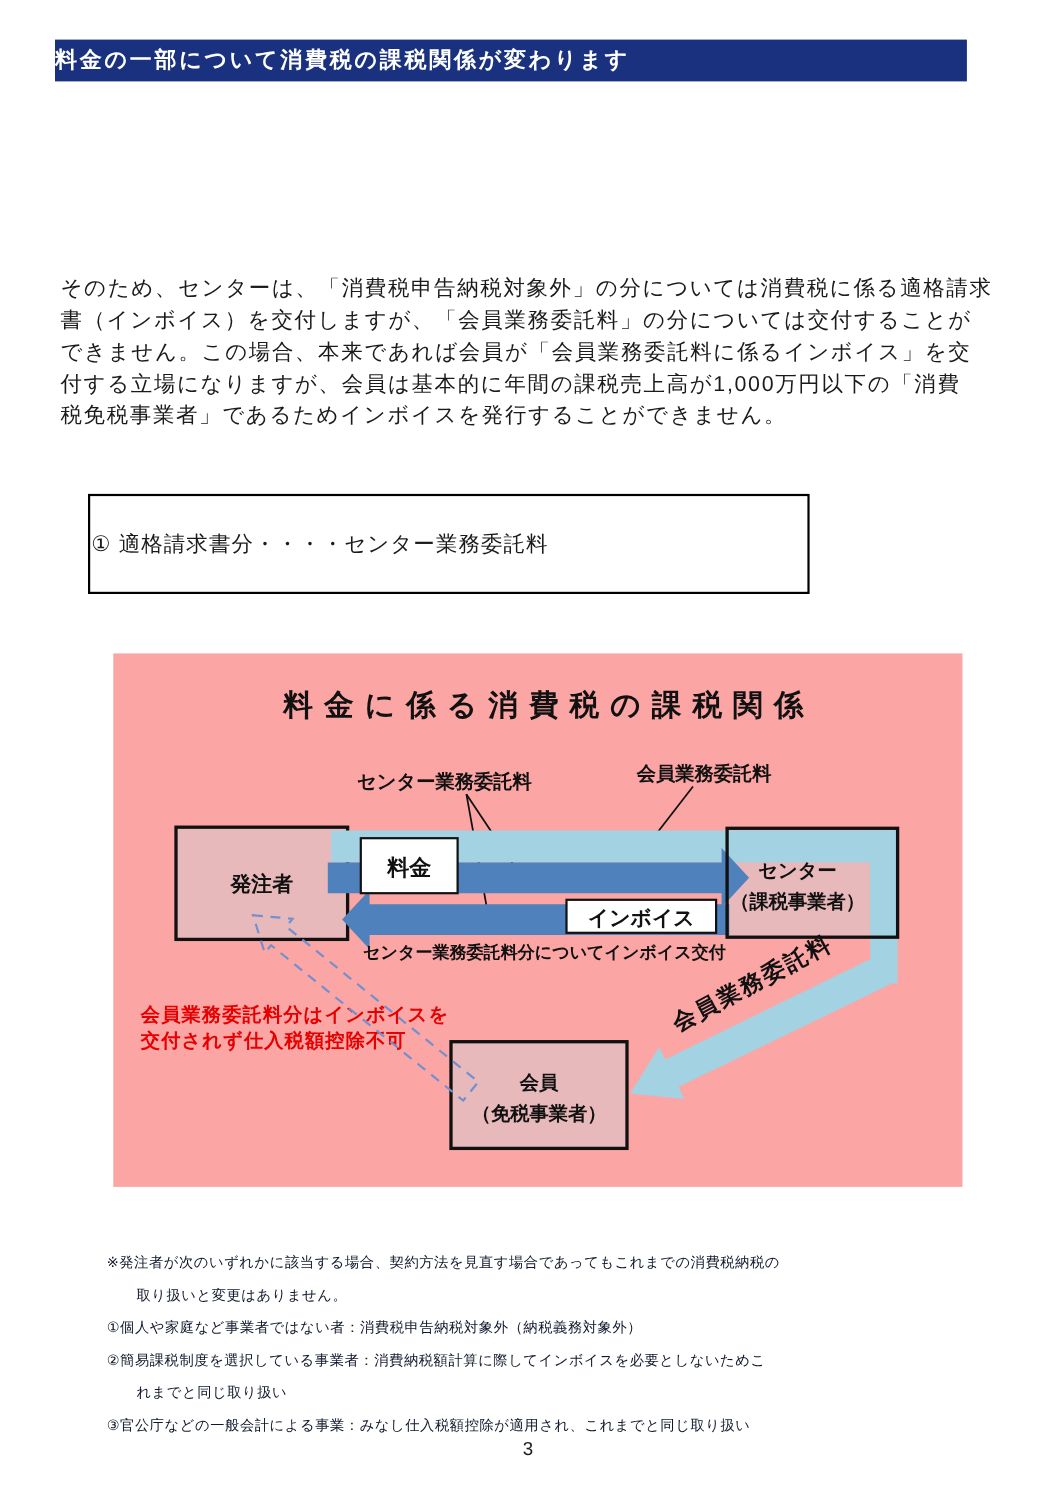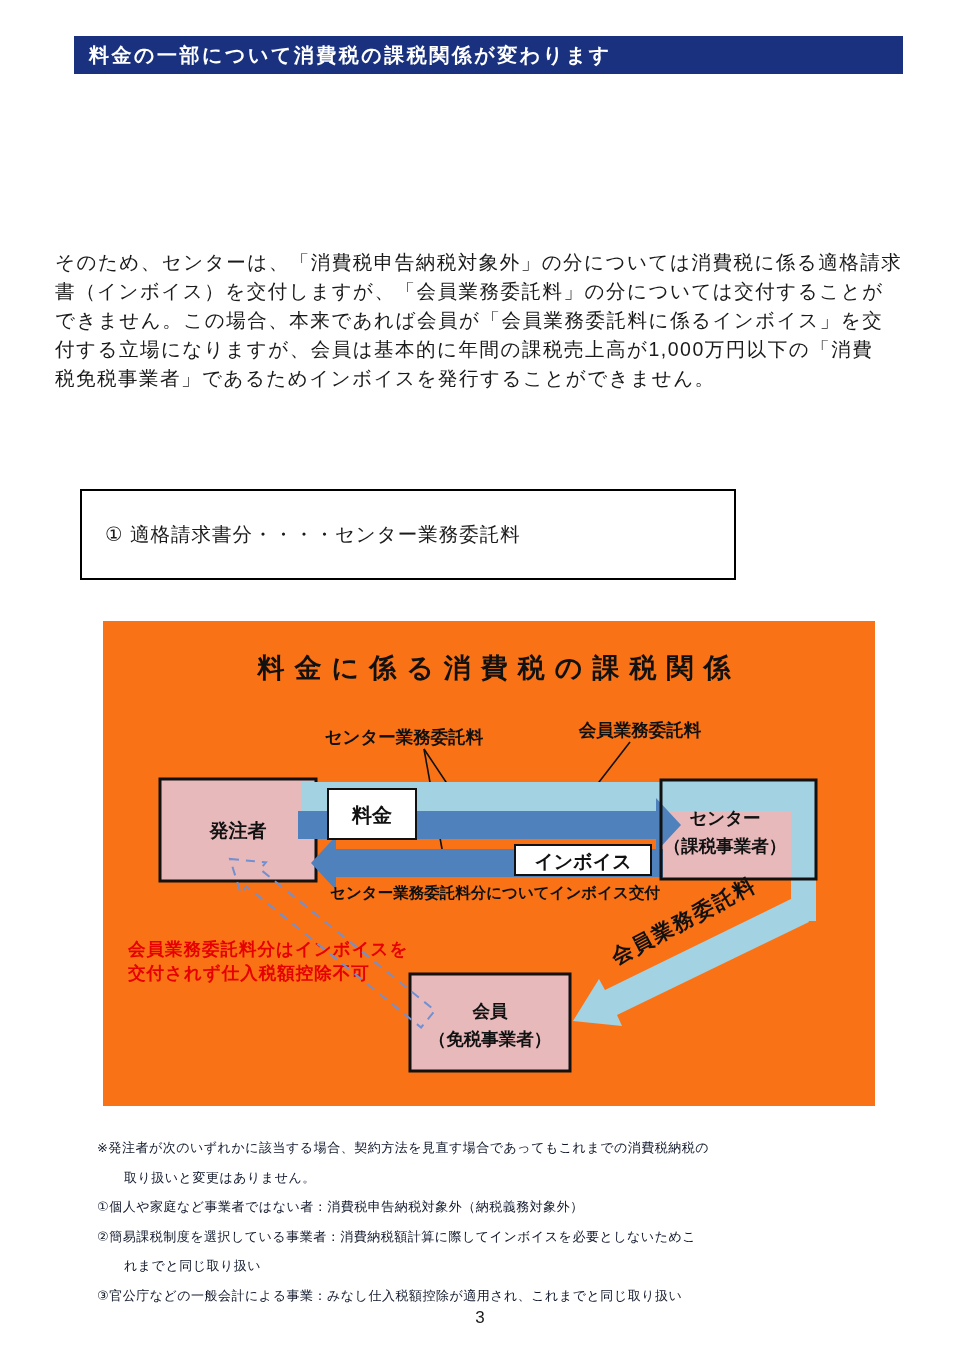--- a/index.html
+++ b/index.html
@@ -4,40 +4,39 @@
 <style>
   html,body{margin:0;padding:0;background:#ffffff;}
   .page{
     position:relative;width:960px;height:1357px;background:#ffffff;overflow:hidden;
     font-family:"Liberation Sans","DejaVu Sans",sans-serif;color:#1a1a1a;
   }
   .preline{white-space:pre-line;}
   .header-bar{
     position:absolute;left:50px;top:36px;width:829px;height:38px;
     background:#19317e;color:#ffffff;font-size:20px;font-weight:bold;
-    letter-spacing:2.5px;line-height:38px;padding-left:15px;box-sizing:border-box;margin-left:24px;
+    letter-spacing:2.5px;line-height:38px;padding-left:0;box-sizing:border-box;
   }
   .body-text{
     position:absolute;left:55px;width:860px;font-size:19.5px;line-height:29px;
     letter-spacing:1.5px;color:#1a1a1a;
   }
   .p1{top:101px;}
   .p2{top:248px;}
   .p3{top:394px;}
   .invoice-box{
     position:absolute;left:80px;top:449px;width:656px;height:91px;
     border:2px solid #000;box-sizing:border-box;
     display:flex;flex-direction:column;justify-content:space-evenly;
-    padding-left:23px;
-    margin-top:40px;
+    padding-left:1px;
   }
   .invoice-box .item{font-size:19.5px;letter-spacing:1px;}
   .diagram{
-    position:absolute;left:103px;top:621px;width:772px;height:485px;
-    background:#f97316;
+    position:absolute;left:103px;top:594px;width:772px;height:485px;
+    background:#fca5a5;
   }
   .diagram svg{position:absolute;left:0;top:0;}
   .footnotes{
     position:absolute;left:97px;top:1133px;width:800px;
     font-size:13px;line-height:29.5px;letter-spacing:0.5px;color:#0f172a;
   }
   .page-number{
     position:absolute;left:0;top:1308px;width:100%;text-align:center;
     font-size:17px;color:#1a1a1a;
   }

